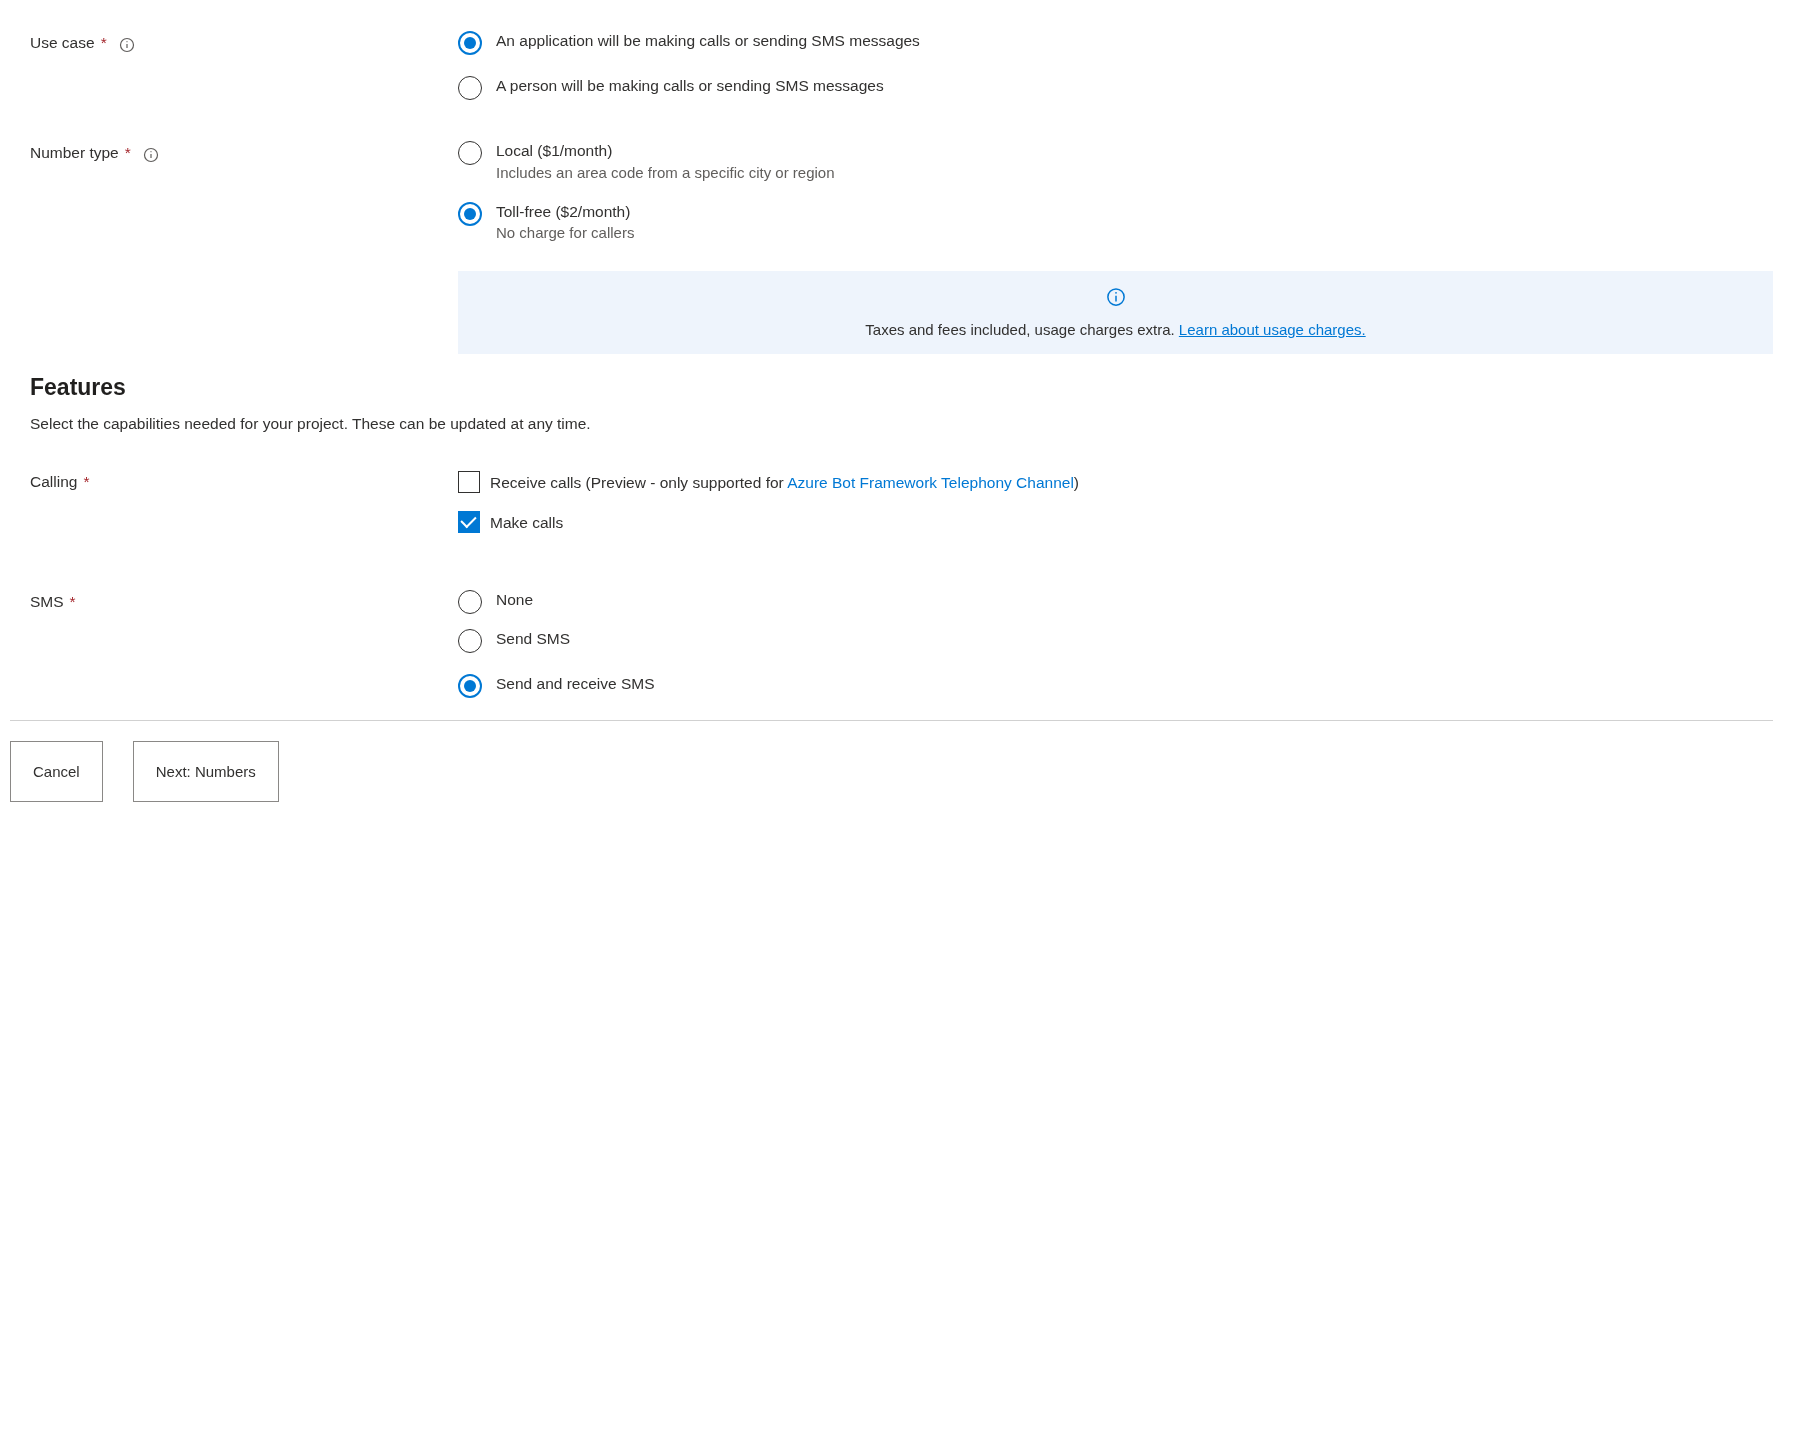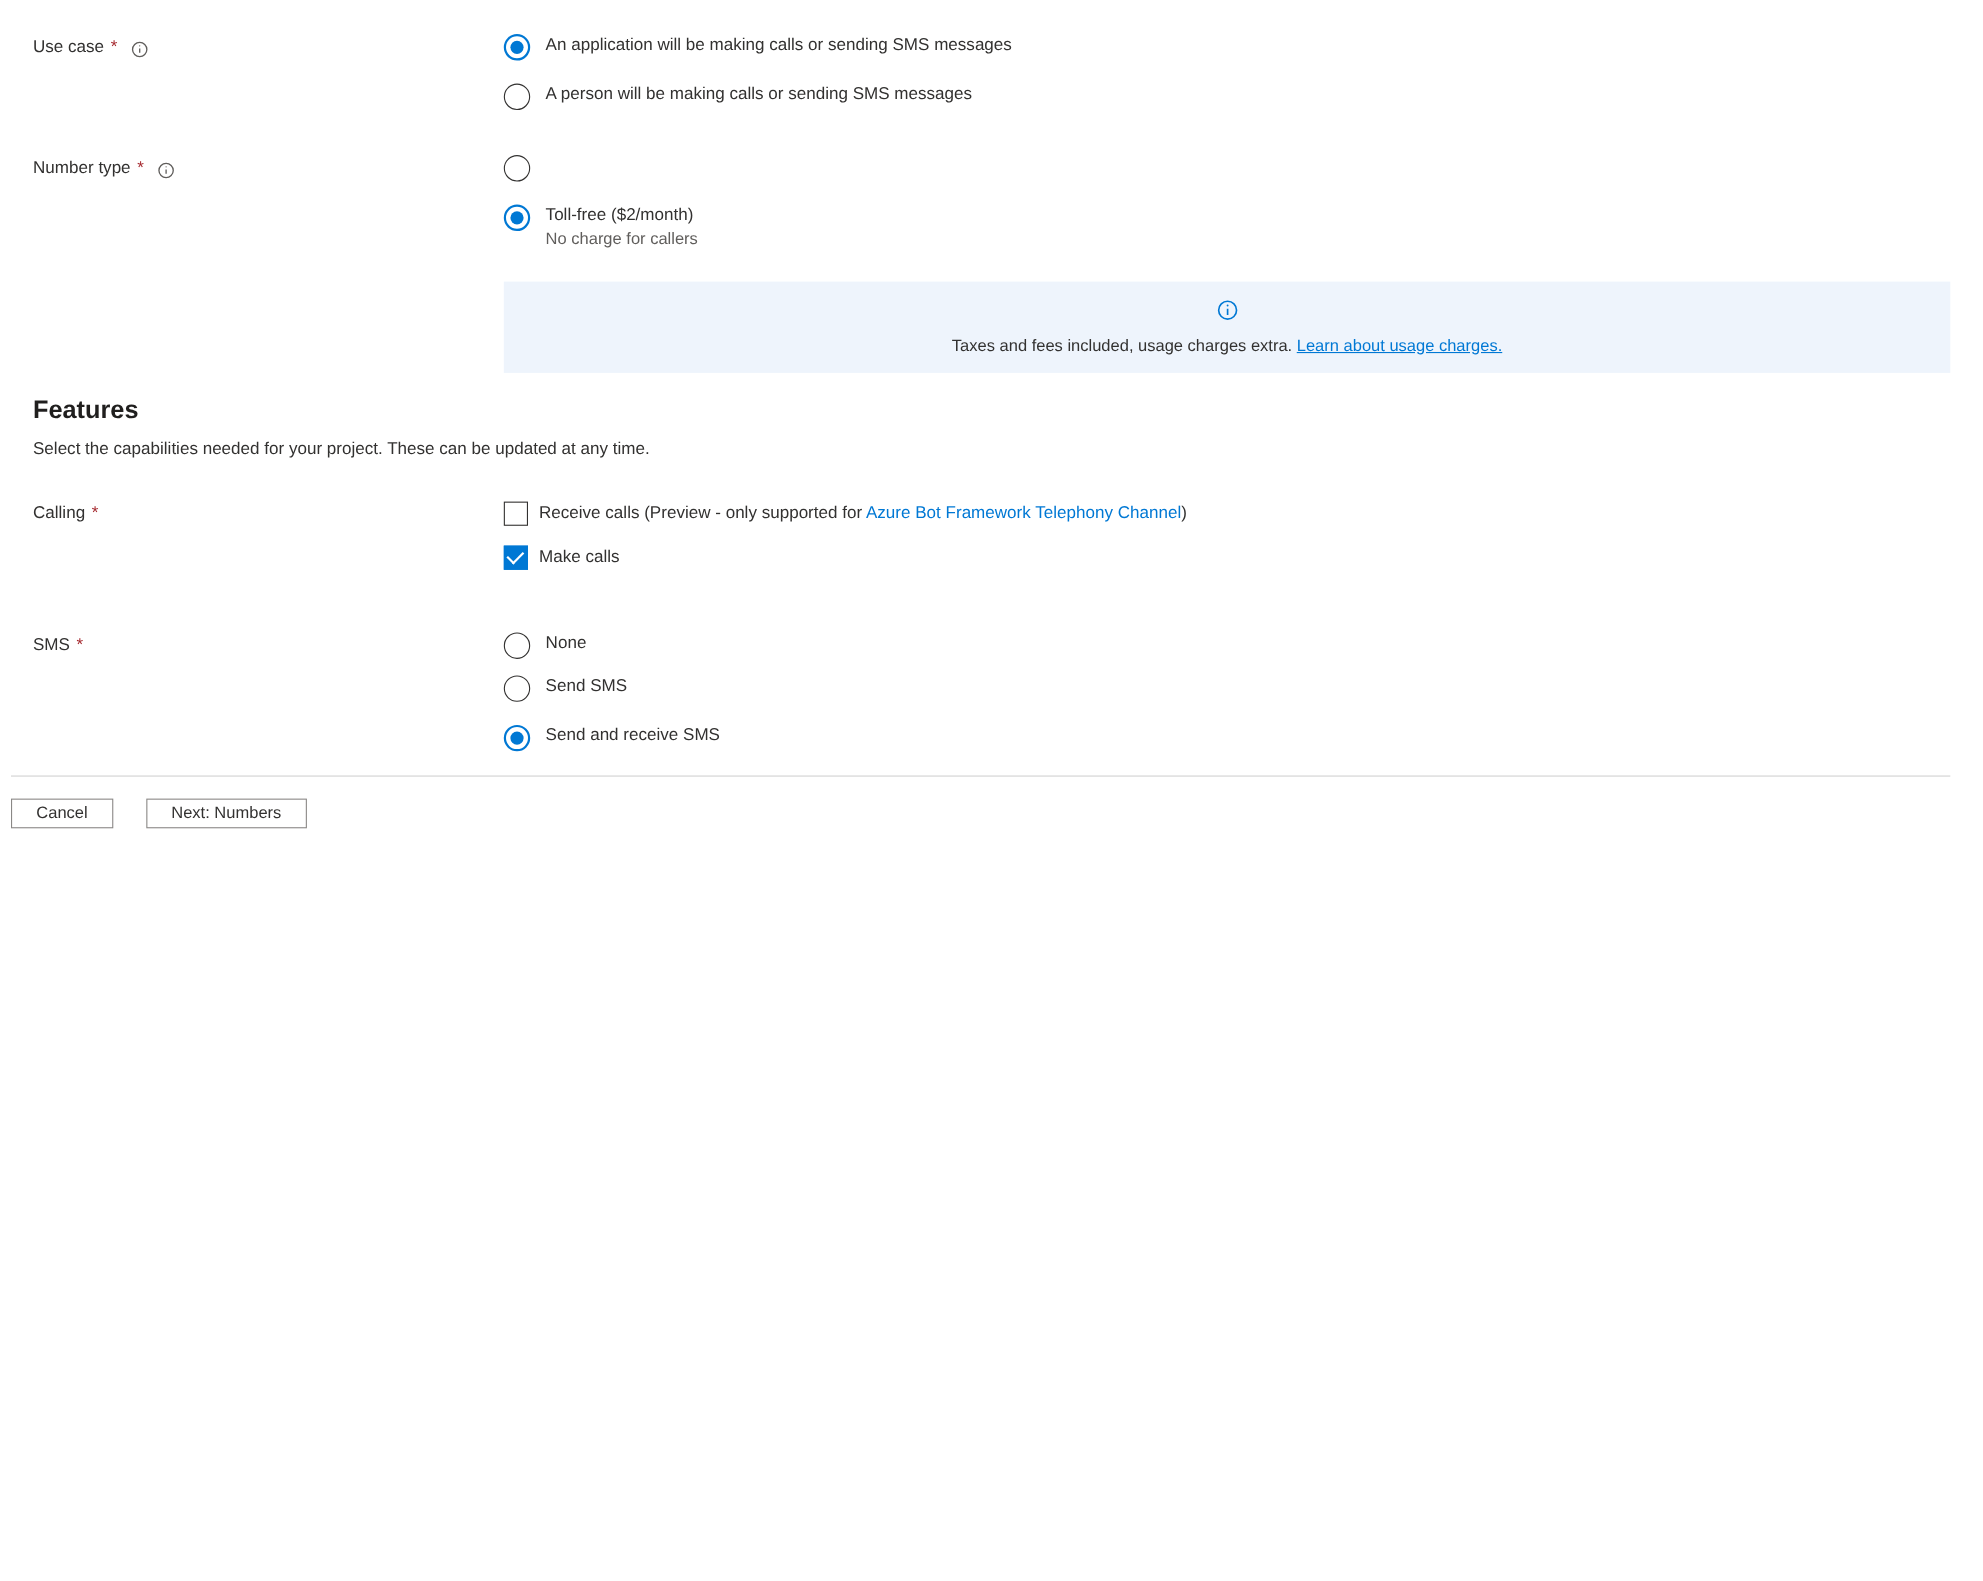--- a/index.html
+++ b/index.html
@@ -150,21 +150,21 @@
       border-top: 1px solid #d1d1d1;
       margin-top: 22px;
       padding: 20px 0;
       display: flex;
       gap: 30px;
       margin-left: -20px;
     }
     .btn {
       border: 1px solid #8a8886;
       background: #fff;
-      padding: 4px 22px;
+      padding: 21px 22px;
       font-size: 15px;
       cursor: pointer;
       color: #323130;
       font-family: inherit;
     }
   </style>
 </head>
 <body>
 
 <div class="form-row">
@@ -199,20 +199,24 @@
       <svg viewBox="0 0 16 16" fill="none" stroke="#605e5c" stroke-width="1.2">
           <circle cx="8" cy="8" r="6.5"></circle>
           <line x1="8" y1="7" x2="8" y2="11"></line>
           <circle cx="8" cy="4.7" r="0.6" fill="#605e5c" stroke="none"></circle>
         </svg>
     </span>
   </div>
   <div class="options-col">
     <div class="radio-option">
       <div class="radio"></div>
+      <div>
+        <div class="radio-label">Local ($1/month)</div>
+        <div class="radio-sublabel">Includes an area code from a specific city or region</div>
+      </div>
     </div>
     <div class="radio-option">
       <div class="radio selected"></div>
       <div>
         <div class="radio-label">Toll-free ($2/month)</div>
         <div class="radio-sublabel">No charge for callers</div>
       </div>
     </div>
 
     <div class="info-box">

